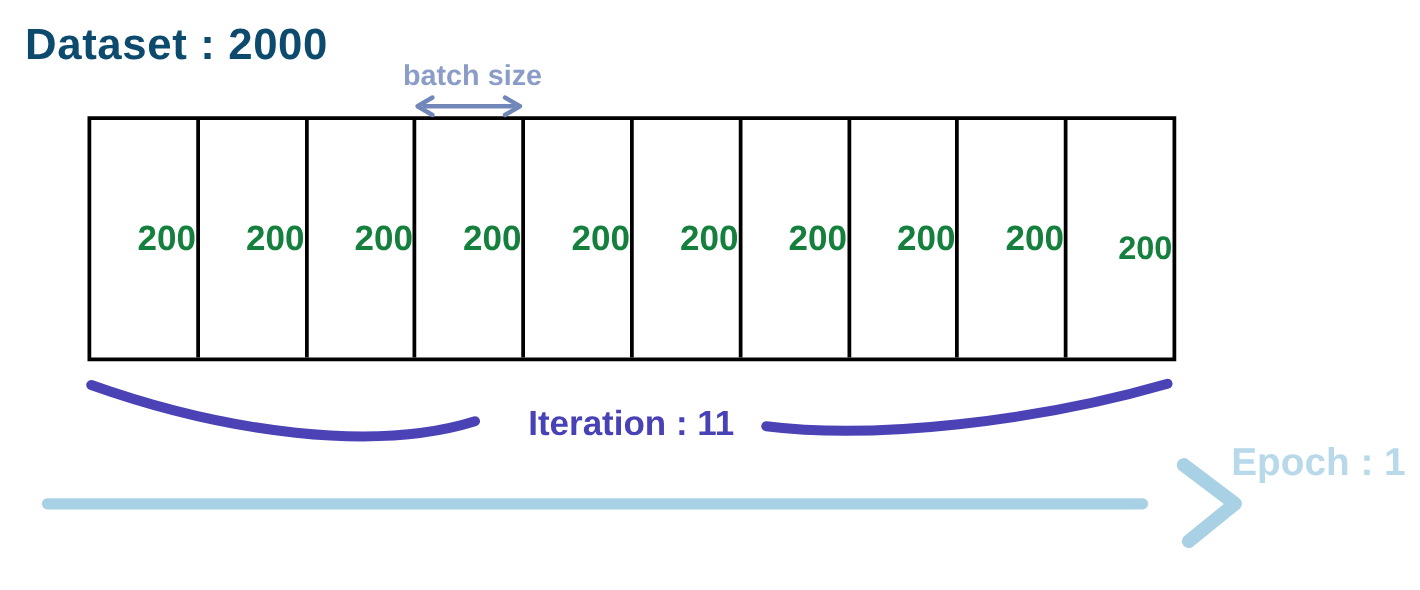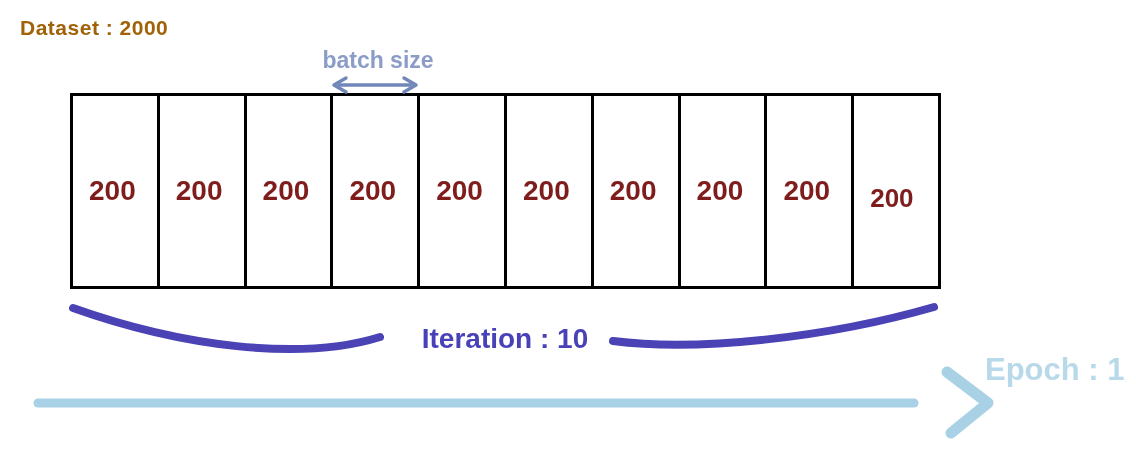--- a/index.html
+++ b/index.html
@@ -8,23 +8,23 @@
     width: 1136px;
     height: 472px;
     background: #ffffff;
     font-family: "Liberation Sans", sans-serif;
     overflow: hidden;
   }
   .dataset-title {
     position: absolute;
     left: 20px;
     top: 16px;
-    font-size: 21px;
+    font-size: 35px;
     font-weight: bold;
-    color: #a16207;
+    color: #0c4a6e;
     letter-spacing: 0.5px;
     white-space: nowrap;
   }
   .batch-size-label {
     position: absolute;
     left: 308px;
     top: 47px;
     width: 140px;
     text-align: center;
     font-size: 23px;
@@ -47,25 +47,25 @@
     height: 196px;
     display: flex;
     border: 3px solid #000000;
     box-sizing: border-box;
     background: #ffffff;
   }
   .batch-cell {
     flex: 1;
     display: flex;
     align-items: center;
-    justify-content: flex-start;
+    justify-content: flex-end;
     border-right: 3px solid #000000;
     font-size: 28px;
     font-weight: bold;
-    color: #7f1d1d;
+    color: #15803d;
     padding-left: 16px;
   }
   .batch-cell:last-child { border-right: none; }
   .batch-cell:nth-child(10) span {
     position: relative;
     top: 7px;
     font-size: 26px;
   }
   .iteration-label {
     position: absolute;
@@ -141,17 +141,17 @@
     <path d="M 73 308 C 180 346, 300 362, 380 337" fill="none" stroke-width="8" stroke-linecap="round" stroke="#4a42b5"></path>
 
     <path d="M 613 341 C 700 352, 830 337, 934 307" fill="none" stroke-width="8" stroke-linecap="round" stroke="#4a42b5"></path>
 
     <g>
       <line x1="38" y1="403" x2="914" y2="403" stroke-width="9" stroke-linecap="round" stroke="#a9d1e5"></line>
       <polyline points="947,372 988,403 951,433" fill="none" stroke-width="11" stroke-linecap="round" stroke-linejoin="round" stroke="#a9d1e5"></polyline>
     </g>
   </svg>
 
-  <div class="iteration-label">Iteration : 10</div>
+  <div class="iteration-label">Iteration : 11</div>
 
   <div class="epoch-label">Epoch : 1</div>
 
 </div>
 
 </body></html>

